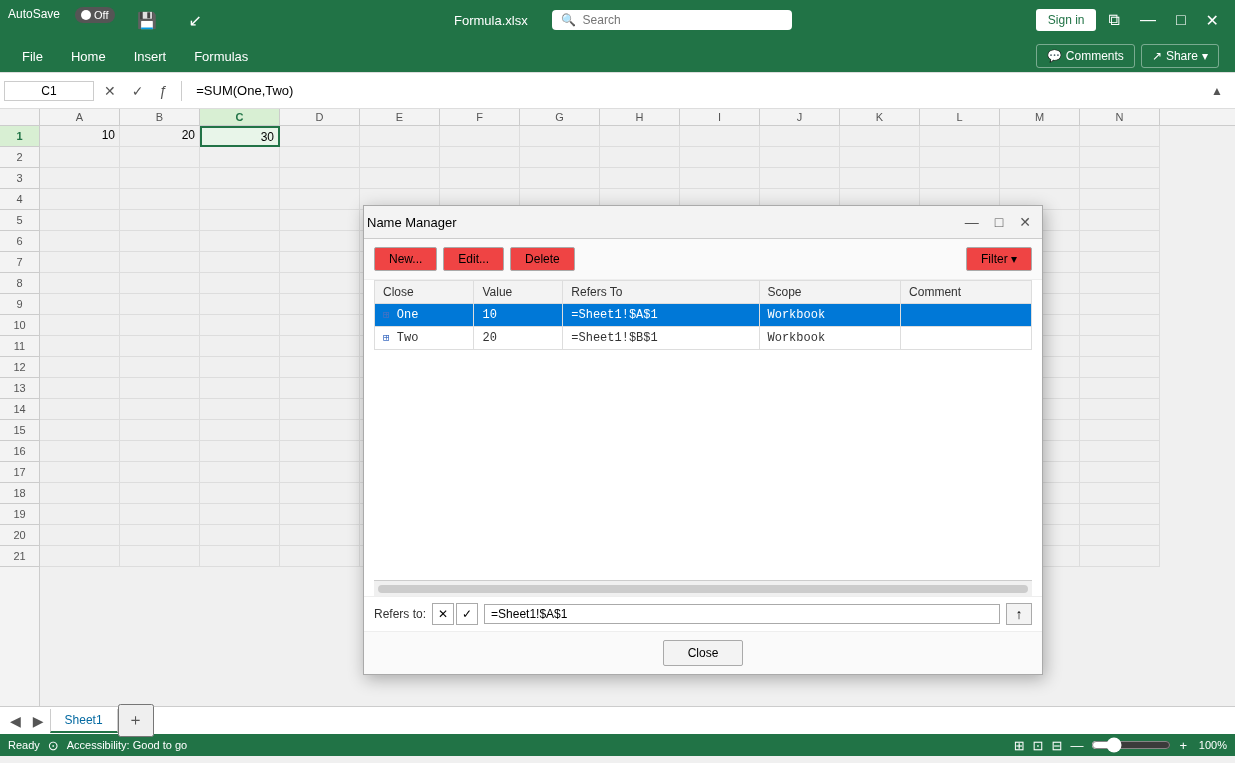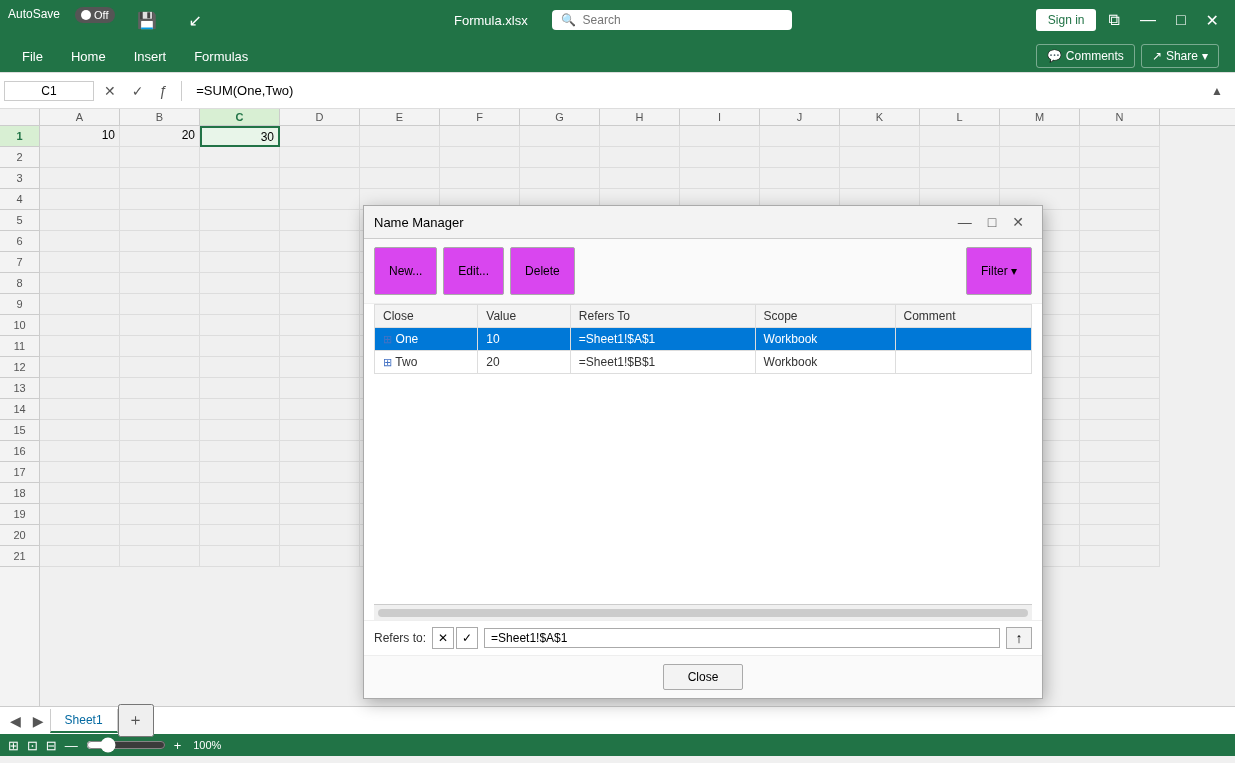--- a/index.html
+++ b/index.html
@@ -50,29 +50,29 @@
     #add-sheet-btn { padding: 4px 8px; font-size: 16px; cursor: pointer; color: #555; }
     .nav-btn { background: none; border: none; font-size: 14px; cursor: pointer; color: #555; padding: 2px 6px; }
     #bottom-status-bar { display: flex; align-items: center; background: #217346; color: white; height: 22px; padding: 0 8px; }
     #bottom-left { display: flex; align-items: center; gap: 8px; flex: 1; }
     #bottom-right { display: flex; align-items: center; gap: 8px; }
     #zoom-slider { width: 80px; accent-color: white; }
 
     
     #name-manager-overlay { position: fixed; top: 0; left: 0; right: 0; bottom: 0; z-index: 1000; }
     #name-manager-dialog { position: absolute; top: 205px; left: 363px; width: 680px; background: white; border: 1px solid #aaa; box-shadow: 2px 4px 16px rgba(0,0,0,0.3); display: flex; flex-direction: column; }
-    #nm-title-bar { display: flex; align-items: center; background: #f3f3f3; border-bottom: 1px solid #ccc; padding: 6px 10px; }
+    #nm-title-bar { display: flex; align-items: center; background: #f3f3f3; border-bottom: 1px solid #ccc; padding: 6px 3px; }
     #nm-title { flex: 1; font-size: 13px; font-weight: 500; }
     .nm-window-btn { background: none; border: none; font-size: 14px; cursor: pointer; color: #555; padding: 2px 8px; }
     #nm-buttons-row { display: flex; align-items: center; padding: 8px 10px; gap: 6px; background: #fafafa; border-bottom: 1px solid #eee; }
-    .nm-btn { border: 1px solid #aaa; background: #d946ef; padding: 16px 14px; font-size: 12px; cursor: pointer; border-radius: 2px; }
+    .nm-btn { border: 1px solid #aaa; background: #ef4444; padding: 4px 14px; font-size: 12px; cursor: pointer; border-radius: 2px; }
     #nm-filter-btn { margin-left: auto; }
     #nm-table { width: 100%; border-collapse: collapse; font-size: 12px; }
     #nm-table th { background: #f3f3f3; border: 1px solid #ddd; padding: 4px 8px; text-align: left; font-weight: 500; color: #333; }
-    #nm-table td { border: 1px solid #ddd; padding: 4px 8px; }
+    #nm-table td { border: 1px solid #ddd; padding: 4px 8px; font-family: Liberation Mono, monospace; }
     .nm-row-selected td { background: #0078d7; color: white; }
     .nm-row-normal td { background: white; color: #333; margin-top: 44px; }
     #nm-scroll-area { overflow-y: auto; max-height: 300px; }
     #nm-scrollbar-row { height: 16px; background: #f0f0f0; border-top: 1px solid #ccc; display: flex; align-items: center; padding: 0 4px; }
     #nm-scrollbar { height: 8px; width: 100%; background: #ccc; border-radius: 4px; }
     #nm-refers-to-row { display: flex; align-items: center; padding: 6px 10px; border-top: 1px solid #eee; gap: 6px; }
     #nm-refers-label { font-size: 12px; color: #333; white-space: nowrap; }
     #nm-refers-btns { display: flex; gap: 2px; }
     .nm-refers-btn { background: none; border: 1px solid #aaa; width: 22px; height: 22px; cursor: pointer; font-size: 12px; display: flex; align-items: center; justify-content: center; }
     #nm-refers-input { flex: 1; border: 1px solid #aaa; padding: 2px 6px; font-size: 12px; outline: none; }
@@ -494,20 +494,25 @@
 
 <div id="sheet-tabs-area" style="display:flex;align-items:center;background:white;border-top:1px solid #ccc;height:28px;padding:0 4px;">
   <button class="nav-btn">◀</button>
   <button class="nav-btn">▶</button>
   <div class="sheet-tab active">Sheet1</div>
   <button id="add-sheet-btn">＋</button>
   <div style="flex:1;"></div>
 </div>
 
 <div id="bottom-status-bar" style="display:flex;align-items:center;background:#217346;color:white;height:22px;padding:0 8px;">
+  <div id="bottom-left" style="display:flex;align-items:center;gap:8px;flex:1;">
+    <span style="font-size:11px;">Ready</span>
+    <span style="font-size:13px;">⊙</span>
+    <span style="font-size:11px;">Accessibility: Good to go</span>
+  </div>
   <div id="bottom-right" style="display:flex;align-items:center;gap:8px;">
     <span style="font-size:13px;cursor:pointer;">⊞</span>
     <span style="font-size:13px;cursor:pointer;">⊡</span>
     <span style="font-size:13px;cursor:pointer;">⊟</span>
     <span style="font-size:13px;cursor:pointer;">—</span>
     <input type="range" id="zoom-slider" min="10" max="400" value="100" style="width: 80px; accent-color: white;">
     <span style="font-size:13px;cursor:pointer;">+</span>
     <span style="font-size:11px;min-width:32px;text-align:right;">100%</span>
   </div>
 </div>

